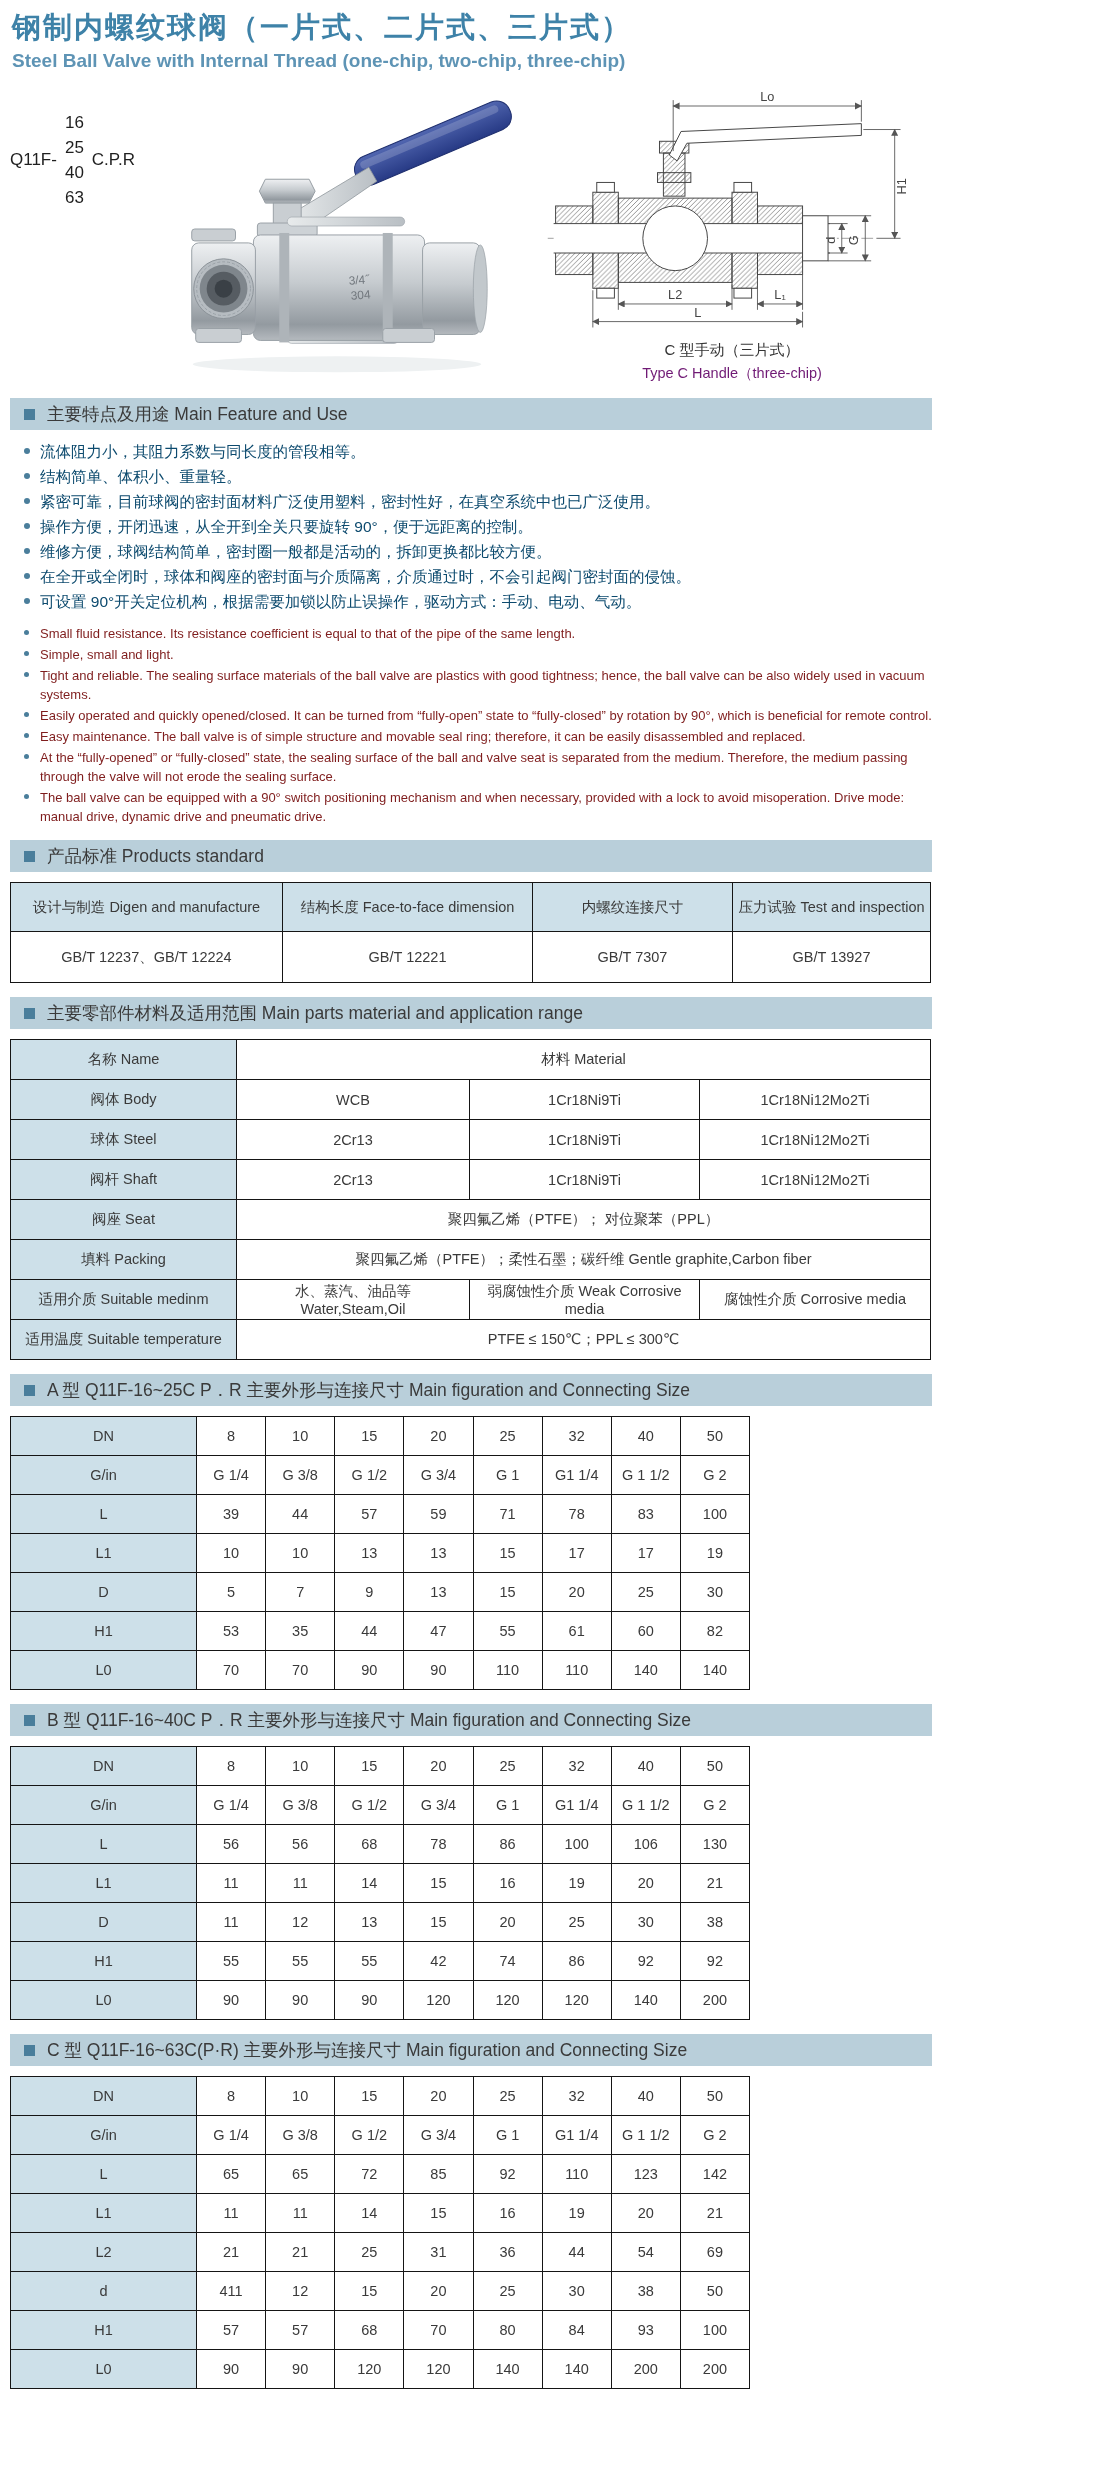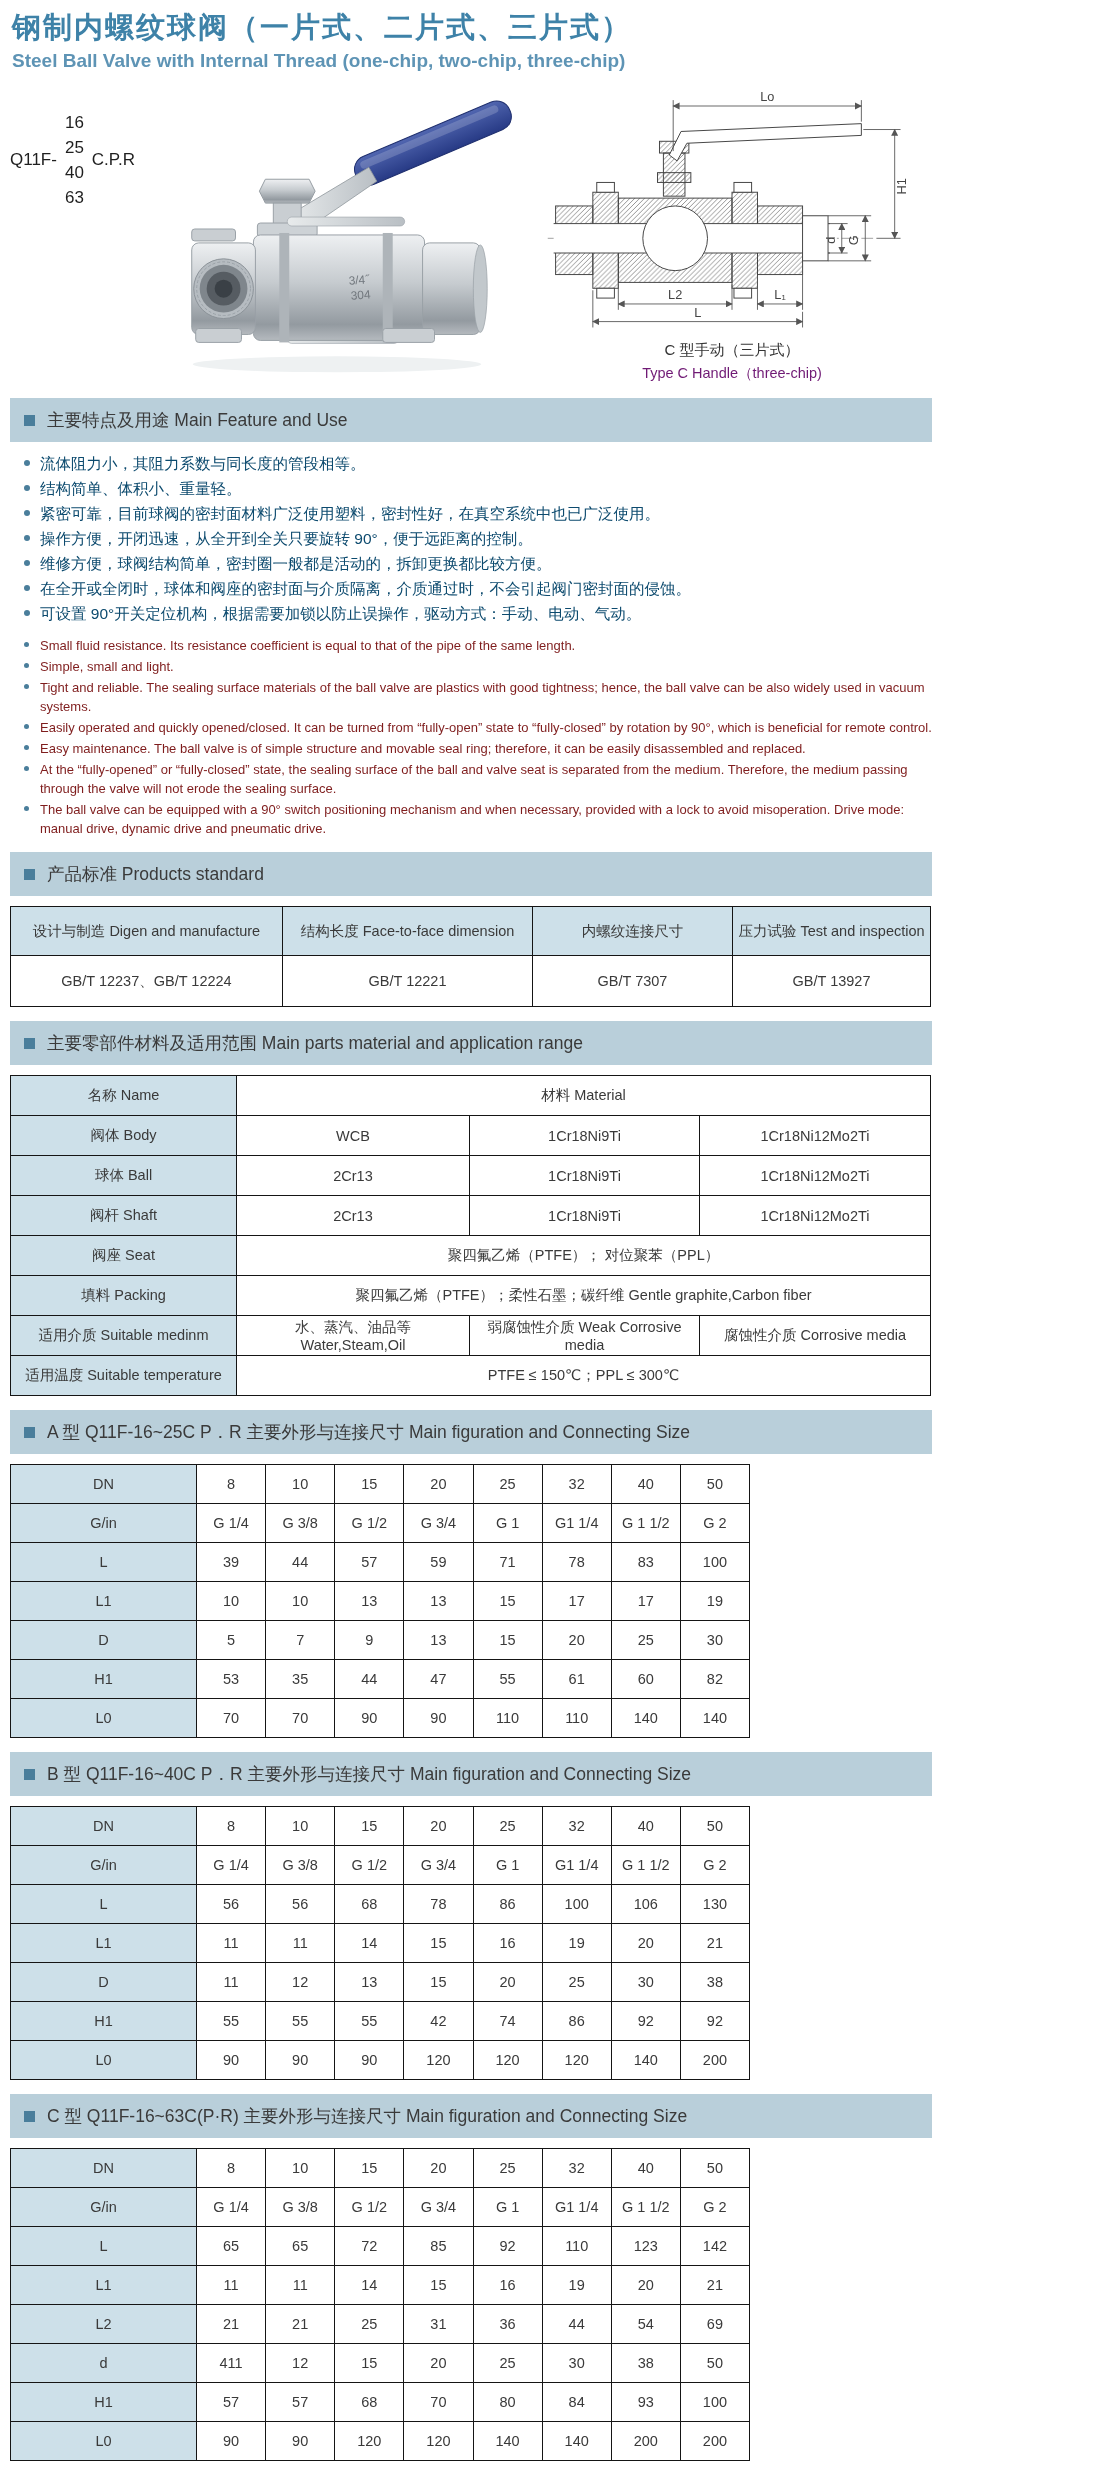--- a/index.html
+++ b/index.html
@@ -19,21 +19,21 @@
   .model{display:flex;align-items:center;gap:8px;margin-top:34px;width:128px;
          font-size:17px;color:#1f1f1f;flex:none;}
   .model-sizes{display:flex;flex-direction:column;align-items:center;}
   .model-sizes span{line-height:25px;}
   .photo-wrap{flex:none;width:398px;height:302px;}
   .drawing-block{flex:none;width:392px;text-align:center;}
   .cap-zh{font-size:15px;color:#333;line-height:24px;margin-top:2px;}
   .cap-en{font-size:14.5px;color:#701a75;line-height:23px;}
 
   
-  .bar{height:44px;background:#b9cfda;display:flex;align-items:center;margin:14px 0 10px 0;}
+  .bar{height:32px;background:#b9cfda;display:flex;align-items:center;margin:14px 0 10px 0;}
   .sq{width:11px;height:11px;background:#4a7e9b;margin:0 12px 0 14px;flex:none;}
   .bar-t{font-size:17.5px;color:#3a3a3a;}
 
   
   ul.bullets{list-style:none;margin:10px 0 4px 0;padding:0 0 0 10px;}
   ul.bullets li{position:relative;padding-left:20px;}
   ul.bullets li::before{content:"";position:absolute;left:4px;top:0.52em;width:6px;height:6px;
     border-radius:50%;background:#4a7e9b;}
   ul.bullets-zh li{font-size:15.5px;line-height:24px;margin-bottom:1px;color:#0c4a6e;}
   ul.bullets-en li{font-size:13px;line-height:19px;margin-bottom:2px;color:#7f1d1d;}
@@ -265,21 +265,21 @@
           <td class="lbl">名称 Name</td>
           <td colspan="3">材料  Material</td>
         </tr>
       <tr>
             <td class="lbl">阀体 Body</td>
             <td>WCB</td>
             <td>1Cr18Ni9Ti</td>
             <td>1Cr18Ni12Mo2Ti</td>
           </tr>
           <tr>
-            <td class="lbl">球体 Ball</td>
+            <td class="lbl">球体 Steel</td>
             <td>2Cr13</td>
             <td>1Cr18Ni9Ti</td>
             <td>1Cr18Ni12Mo2Ti</td>
           </tr>
           <tr>
             <td class="lbl">阀杆 Shaft</td>
             <td>2Cr13</td>
             <td>1Cr18Ni9Ti</td>
             <td>1Cr18Ni12Mo2Ti</td>
           </tr>

